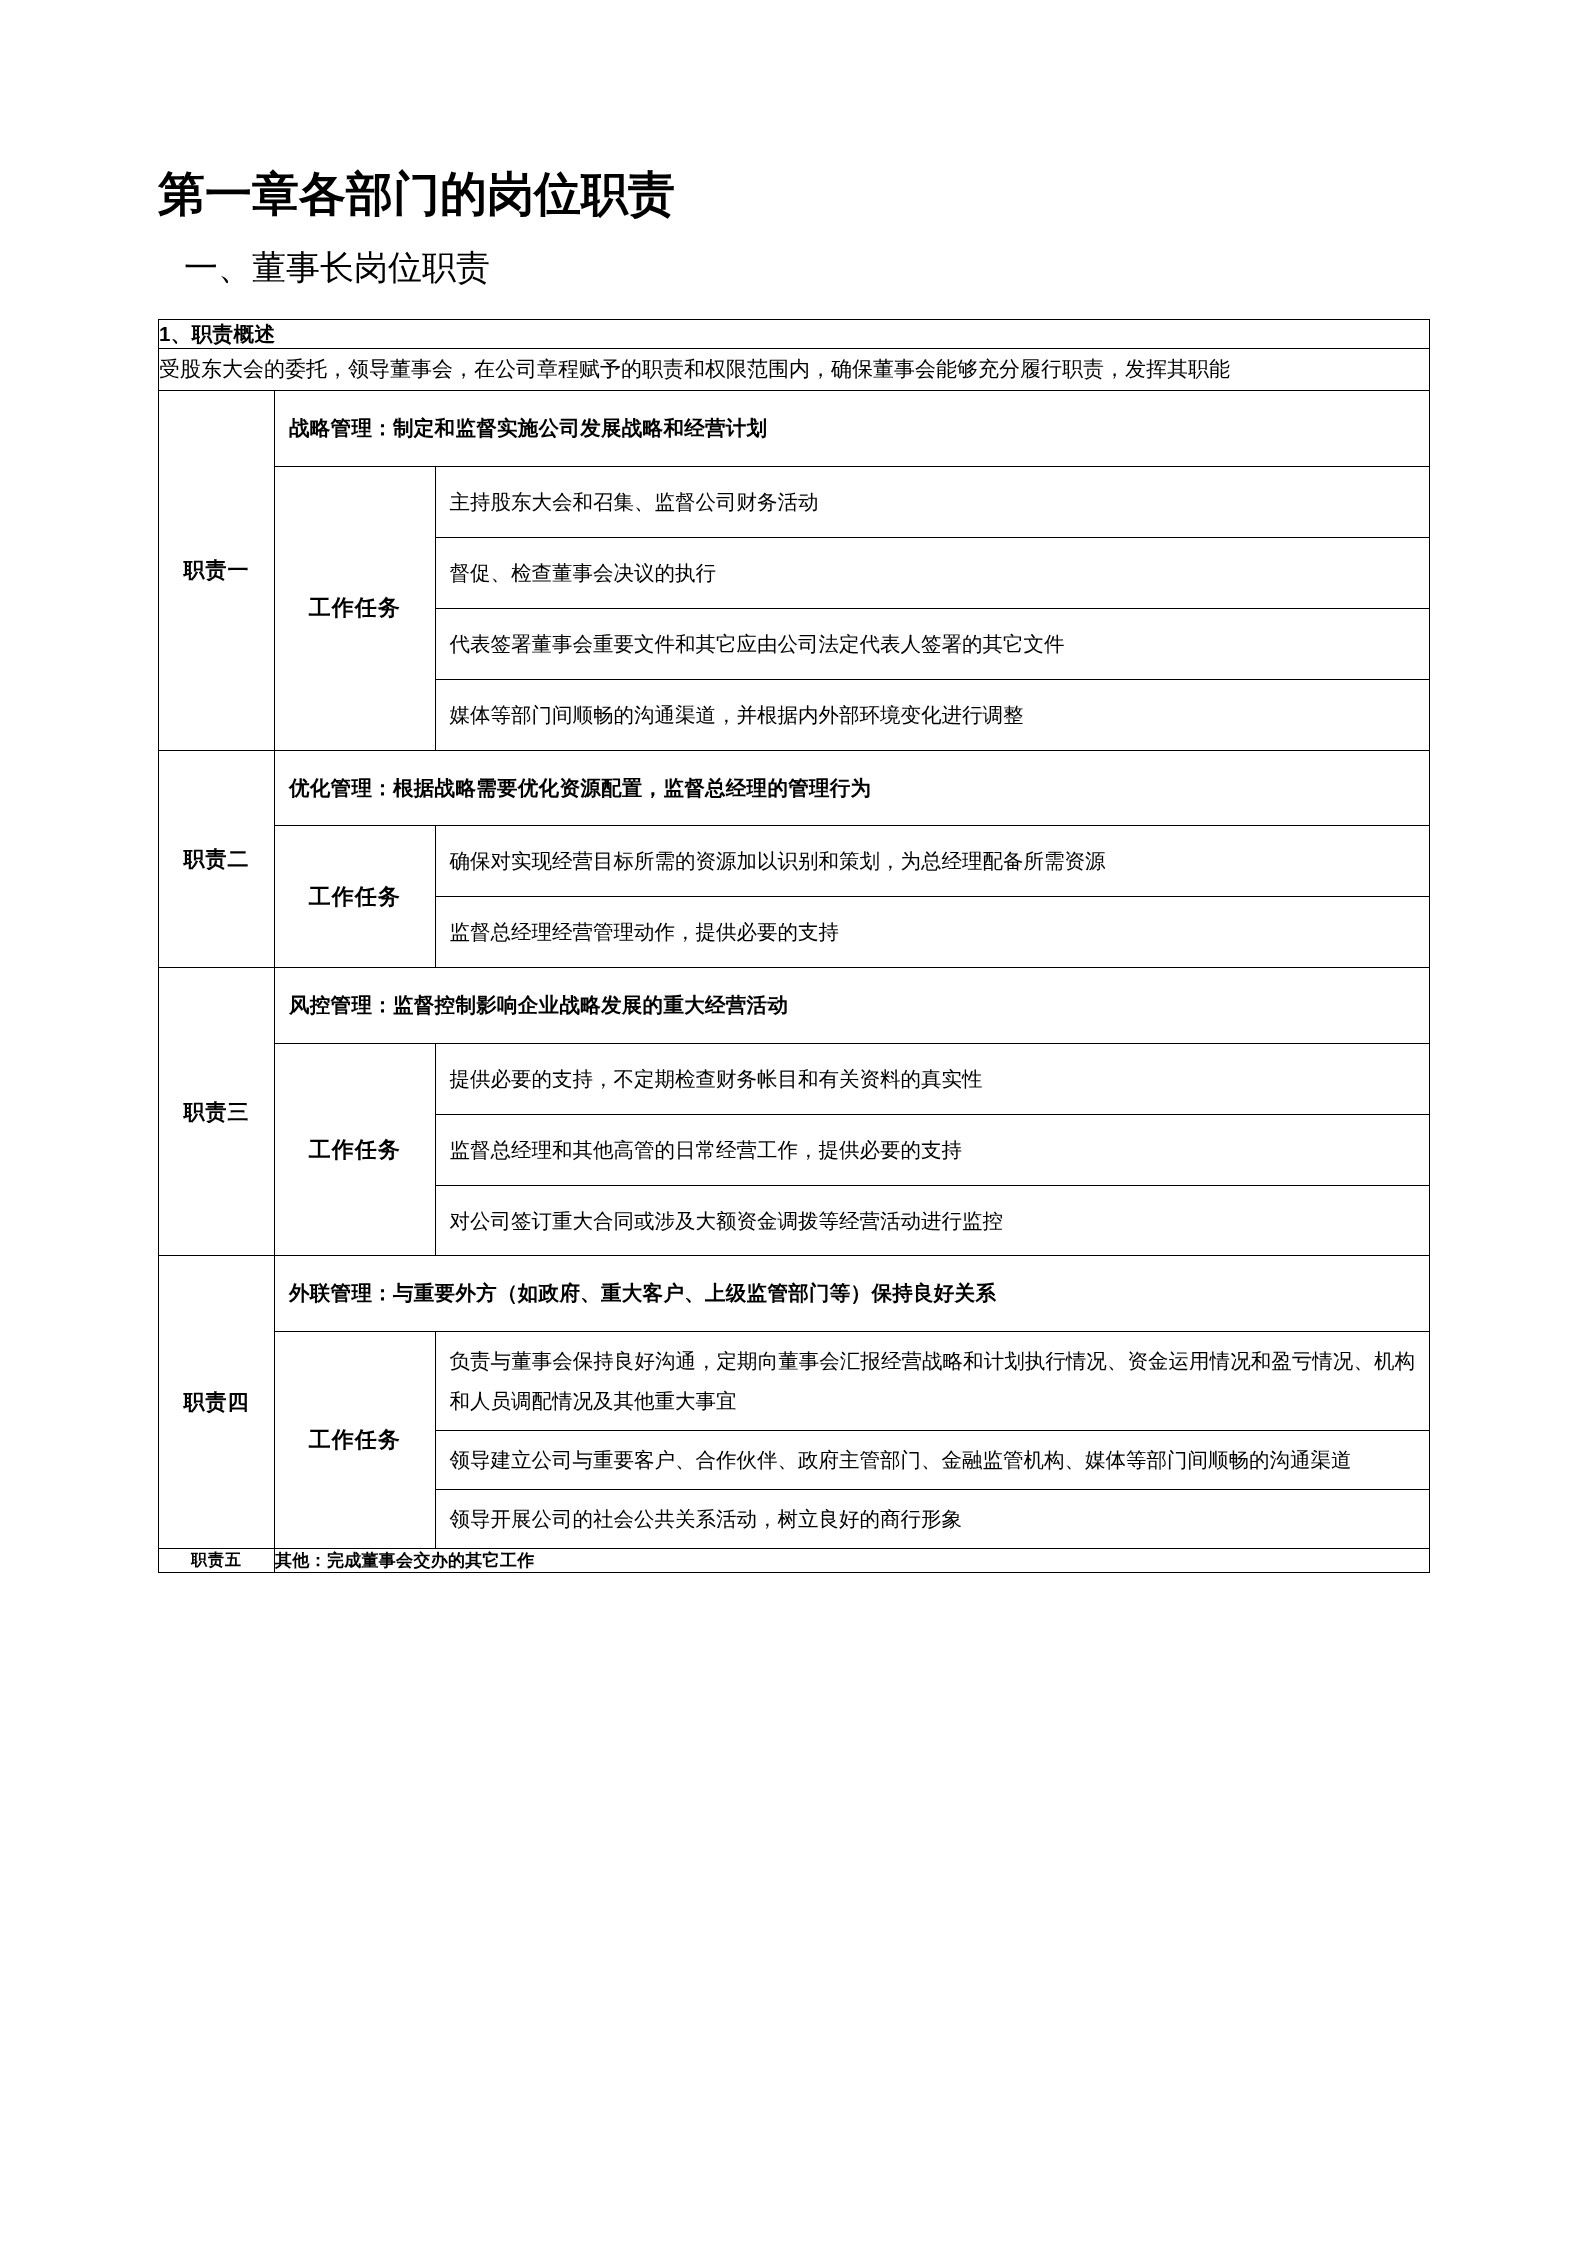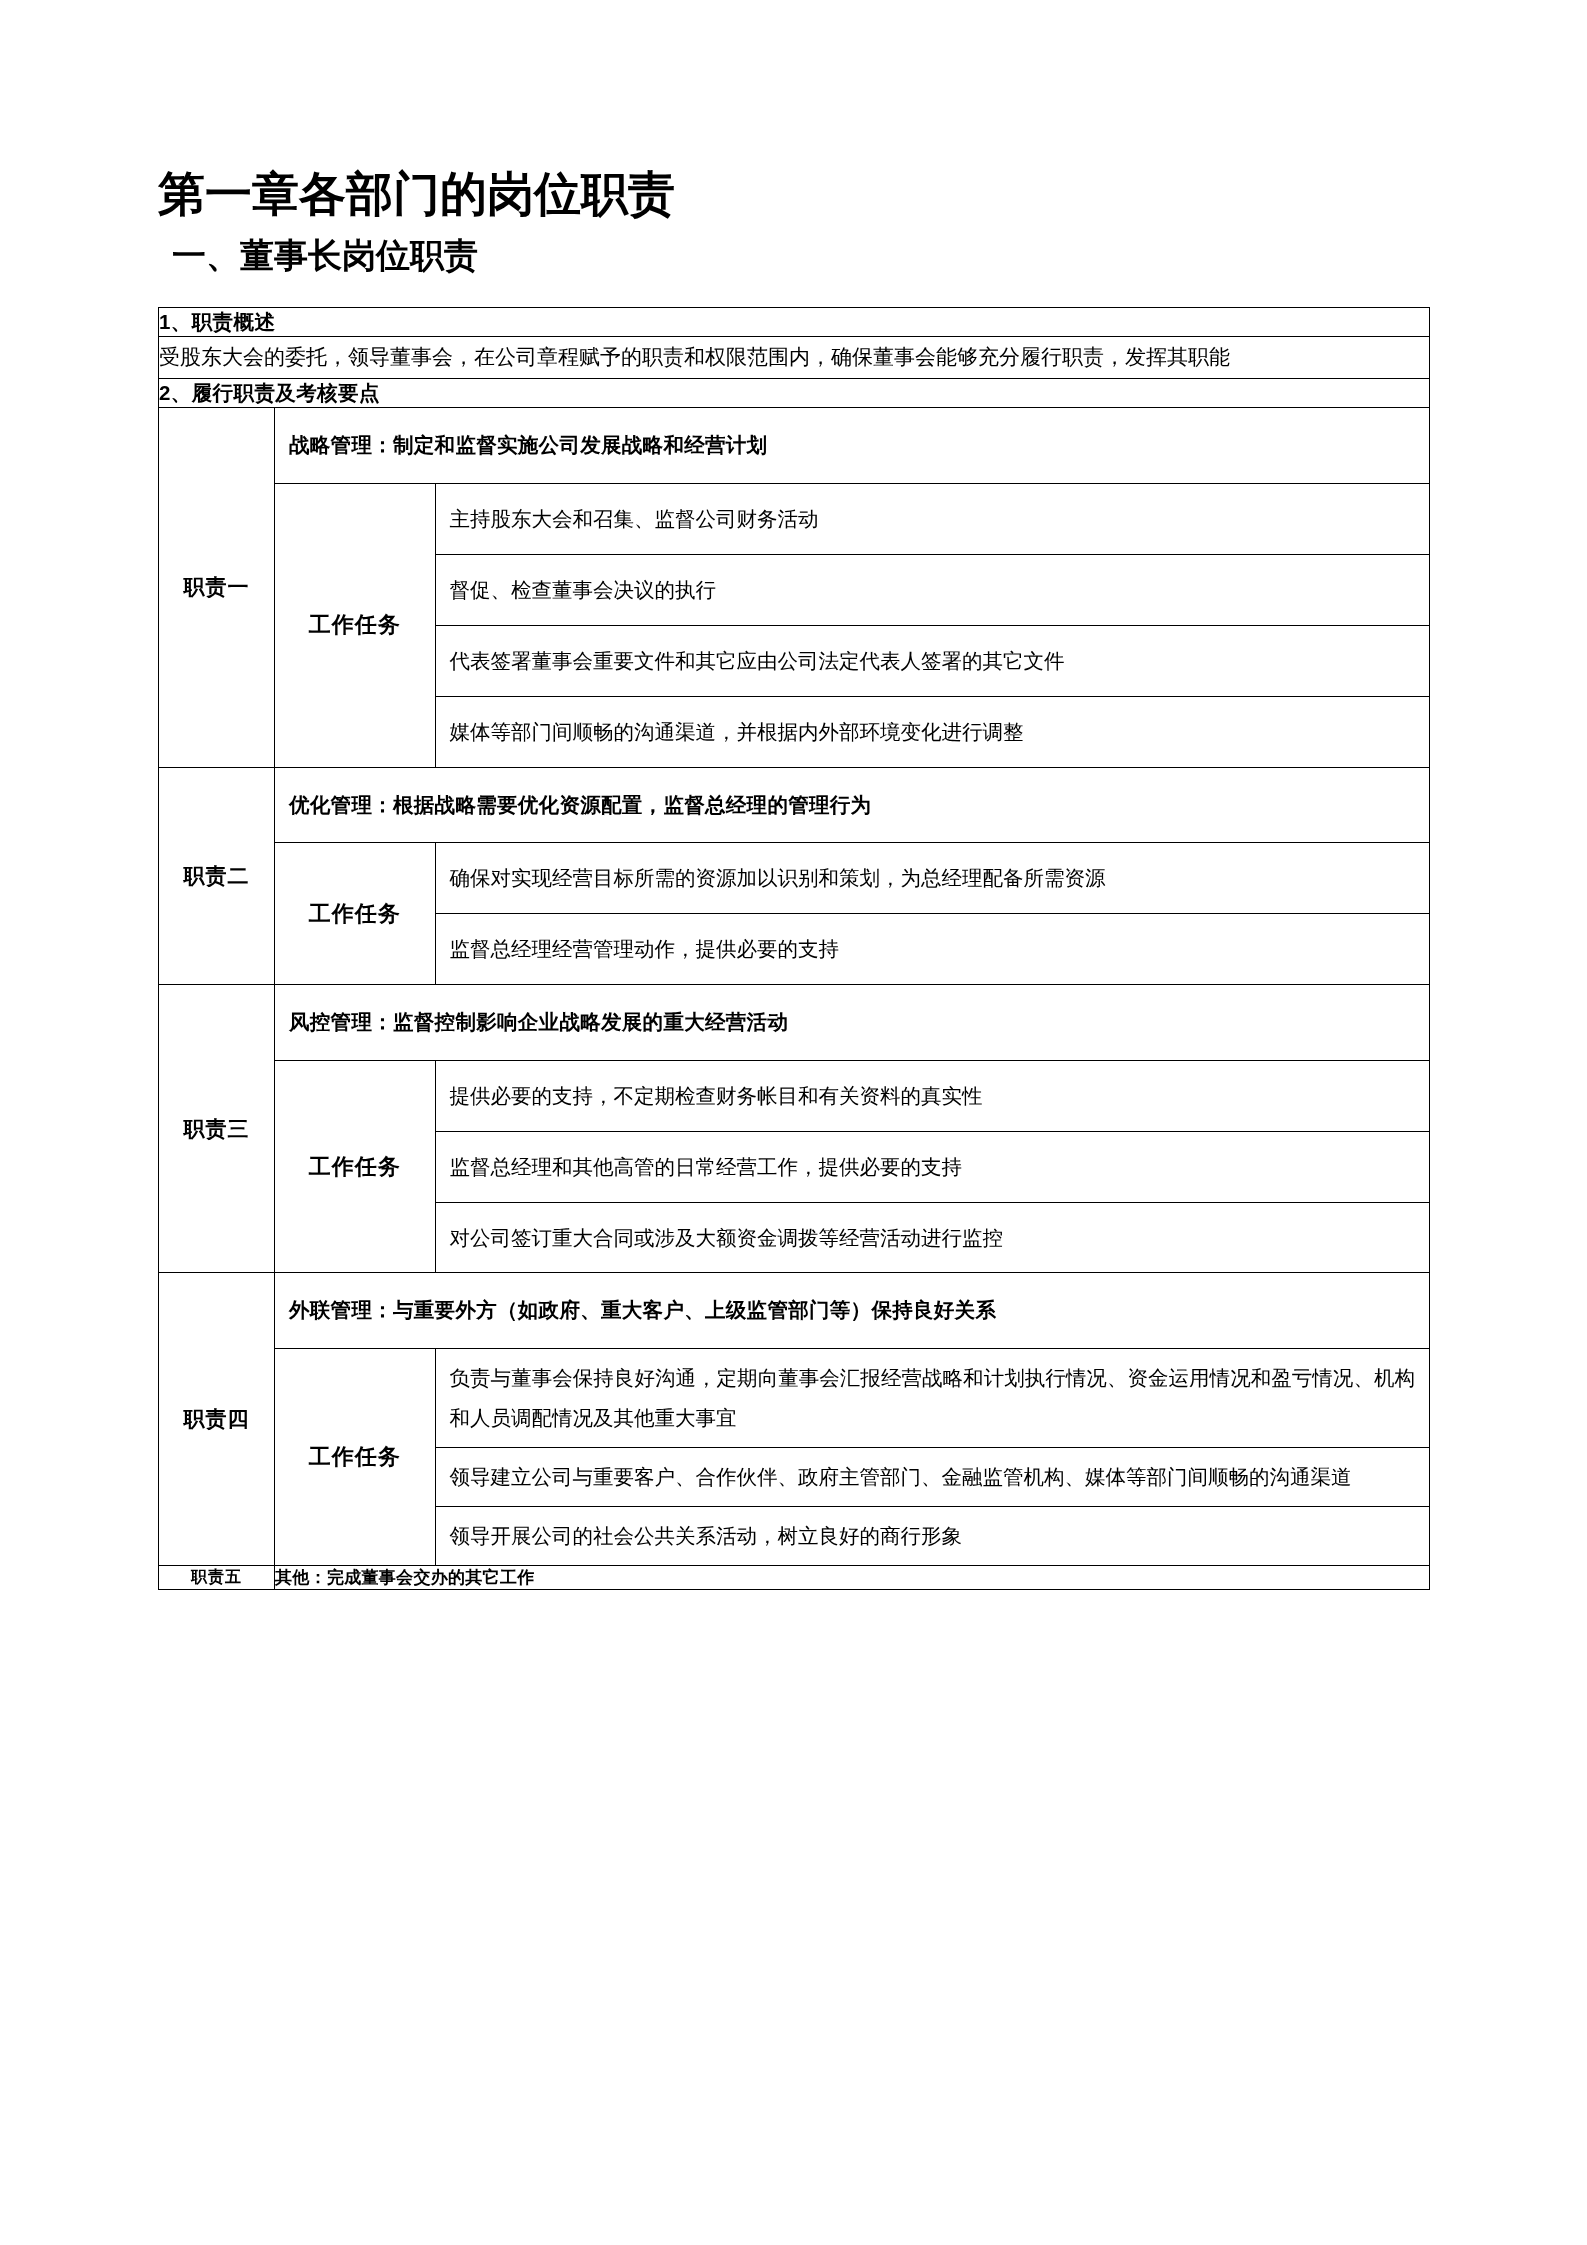--- a/index.html
+++ b/index.html
@@ -34,22 +34,22 @@
     font-weight: 700;
     letter-spacing: 0px;
     margin: 0;
     padding-top: 168px;
     line-height: 1.12;
     white-space: nowrap;
   }
   .doc-subtitle {
     font-family: "DejaVu Serif", "Liberation Serif", serif;
     font-size: 34px;
-    font-weight: 700;
-    margin: 0;
+    font-weight: 400;
+    margin: 12px;
     padding-top: 14px;
     padding-left: 14px;
     line-height: 1.2;
     white-space: nowrap;
   }
 
   table.main {
     margin-top: 32px;
     border-collapse: collapse;
     width: 1272px;
@@ -152,23 +152,20 @@
       </colgroup>
       <tbody>
 
         <tr>
           <td class="sec-head" colspan="3">1、职责概述</td>
         </tr>
         <tr>
           <td class="para" colspan="3">受股东大会的委托，领导董事会，在公司章程赋予的职责和权限范围内，确保董事会能够充分履行职责，发挥其职能</td>
         </tr>
 
-        <tr>
-          <td class="sec-head" colspan="3">2、履行职责及考核要点</td>
-        </tr>
 
         <tr>
           <td class="duty-label">职责一</td>
           <td class="duty-body" colspan="2">
             <div class="duty-title">战略管理：制定和监督实施公司发展战略和经营计划</div>
             <table class="tasks">
               <colgroup>
                   <col style="width:160px">
                   <col>
                 </colgroup>

